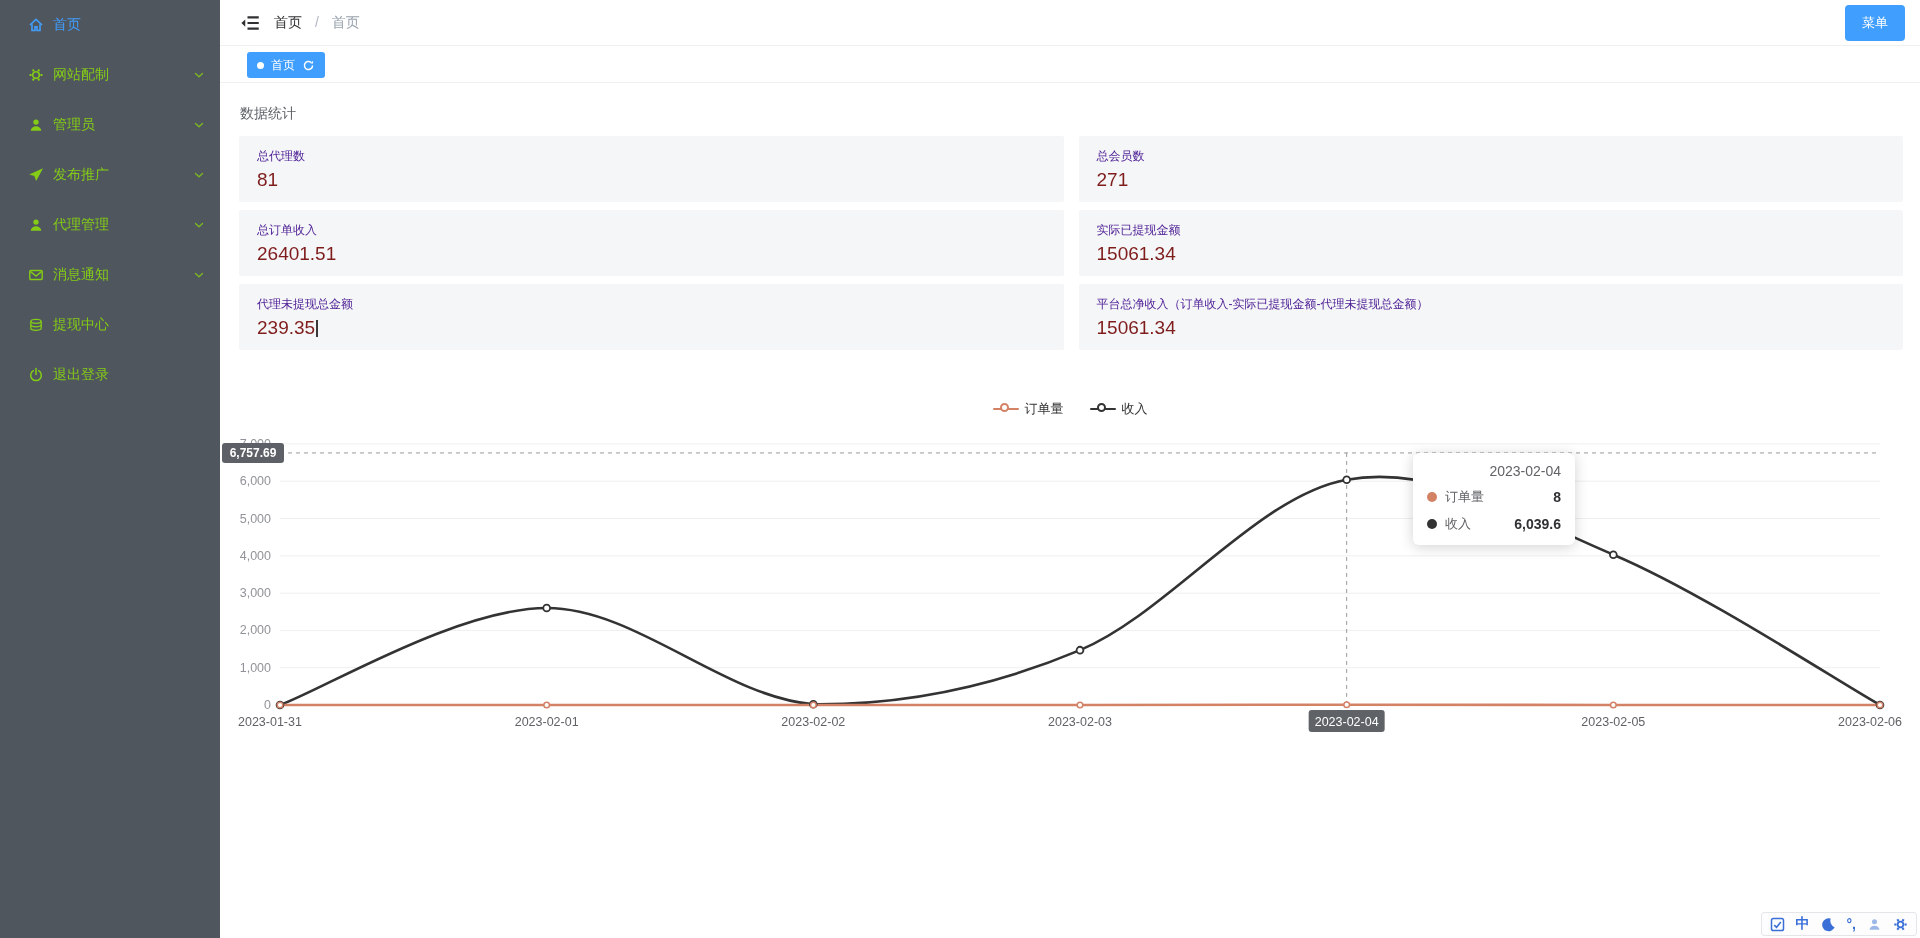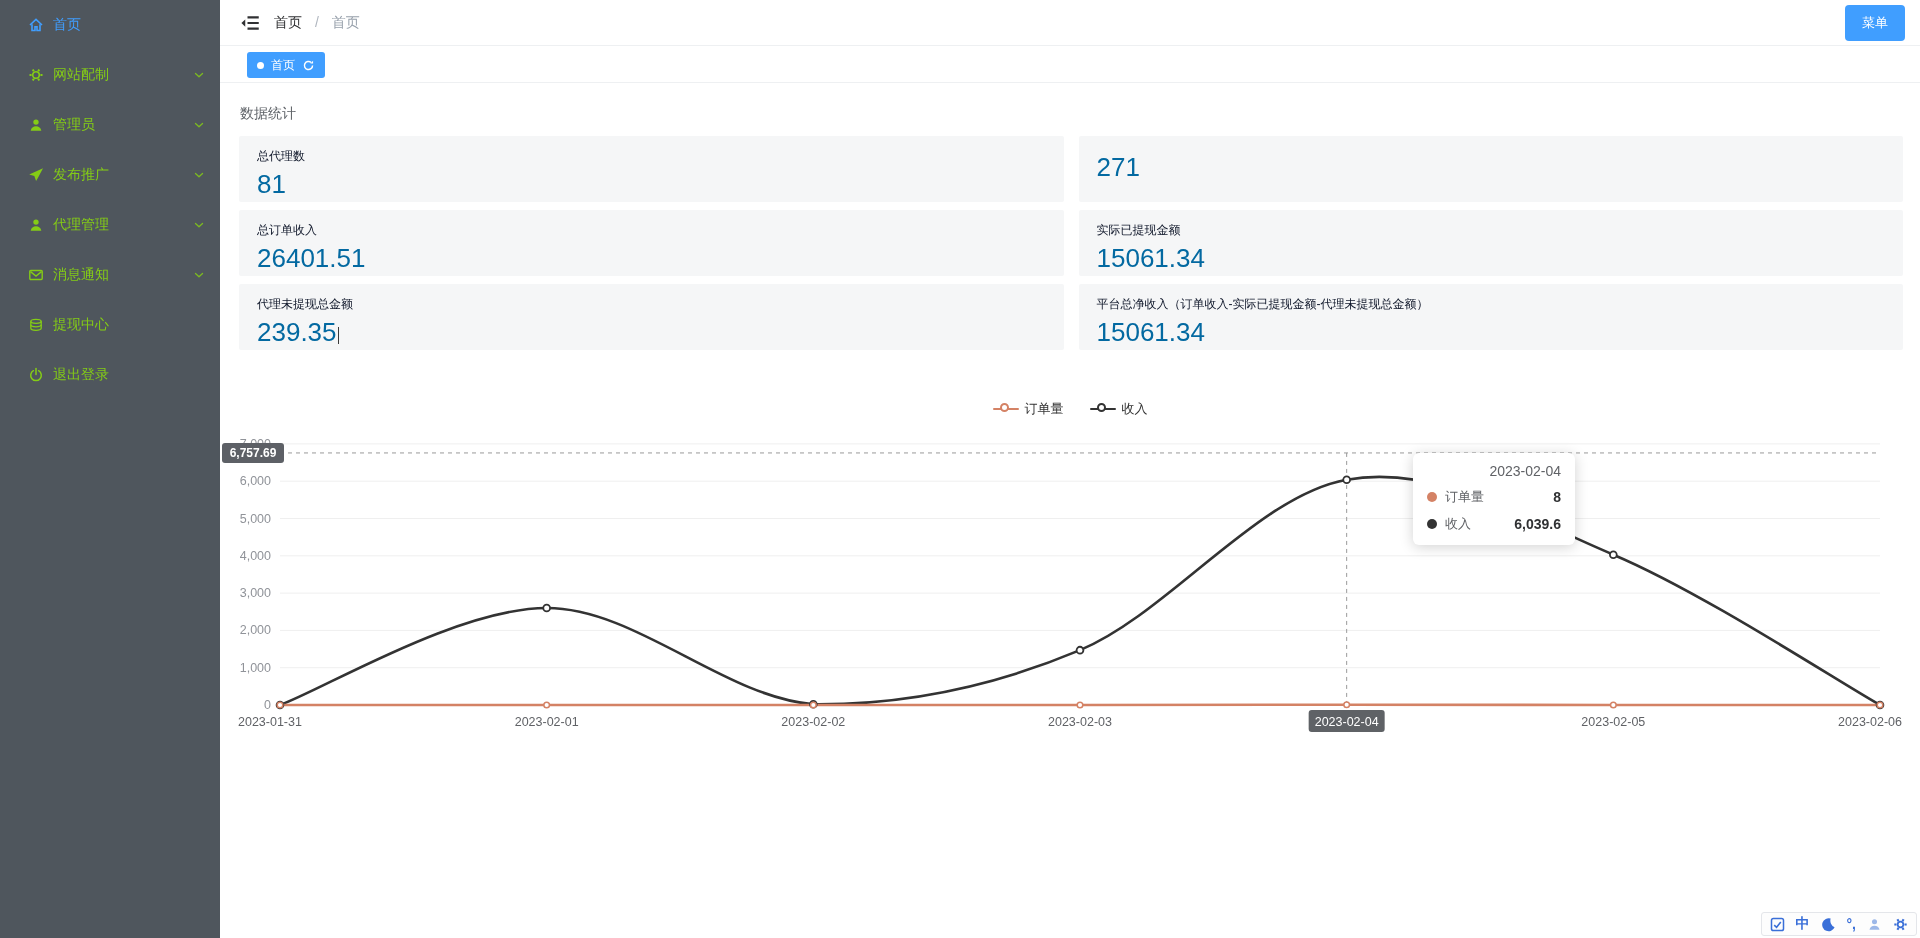--- a/index.html
+++ b/index.html
@@ -36,22 +36,22 @@
     display:inline-flex; align-items:center; padding:0 10px; cursor:pointer; }
   .tab-chip .dot { width:7px; height:7px; border-radius:50%; background:#fff; margin-right:7px; }
   .tab-chip .rf { width:13px; height:13px; margin-left:7px; display:inline-flex; cursor:pointer; }
   .tab-chip .rf svg { width:13px; height:13px; }
 
   .section-title { padding:22px 16px 0 20px; font-size:14px; color:#5f6368; height:51px; }
 
   .stats-grid { display:grid; grid-template-columns:1fr 1fr; column-gap:15px; row-gap:8px;
     margin:2px 17px 0 19px; }
   .stat-card { background:#f5f6f7; height:66px; padding:12px 18px; border-radius:2px; }
-  .stat-label { font-size:12px; color:#0f172a; }
-  .stat-value { font-size:26px; color:#0369a1; margin-top:4px; }
+  .stat-label { font-size:12px; color:#4c1d95; }
+  .stat-value { font-size:19px; color:#7f1d1d; margin-top:4px; }
   .caret { display:inline-block; width:1.5px; height:17px; background:#3a3a3a;
     vertical-align:-3px; margin-left:1px; }
 
   
   .chart-wrap { position:relative; margin-top:46px; height:360px;text-align:right; }
   .legend { display:flex; justify-content:center; gap:26px; height:25px; align-items:center; }
   .legend-item { display:flex; align-items:center; gap:6px; font-size:13px; color:#333; cursor:pointer; }
   .legend-mark { position:relative; width:26px; height:12px; }
   .legend-mark .ln { position:absolute; left:0; right:0; top:5px; height:2.5px; border-radius:2px; }
   .legend-mark .cr { position:absolute; left:7px; top:0; width:9px; height:9px; border-radius:50%;
@@ -204,20 +204,21 @@
     </div>
 
     <div class="section-title">数据统计</div>
 
     <div class="stats-grid" id="stats-grid">
         <div class="stat-card">
           <div class="stat-label">总代理数</div>
           <div class="stat-value"><span>81</span></div>
         </div>
         <div class="stat-card">
+          <div class="stat-label">总会员数</div>
           <div class="stat-value"><span>271</span></div>
         </div>
         <div class="stat-card">
           <div class="stat-label">总订单收入</div>
           <div class="stat-value"><span>26401.51</span></div>
         </div>
         <div class="stat-card">
           <div class="stat-label">实际已提现金额</div>
           <div class="stat-value"><span>15061.34</span></div>
         </div>

